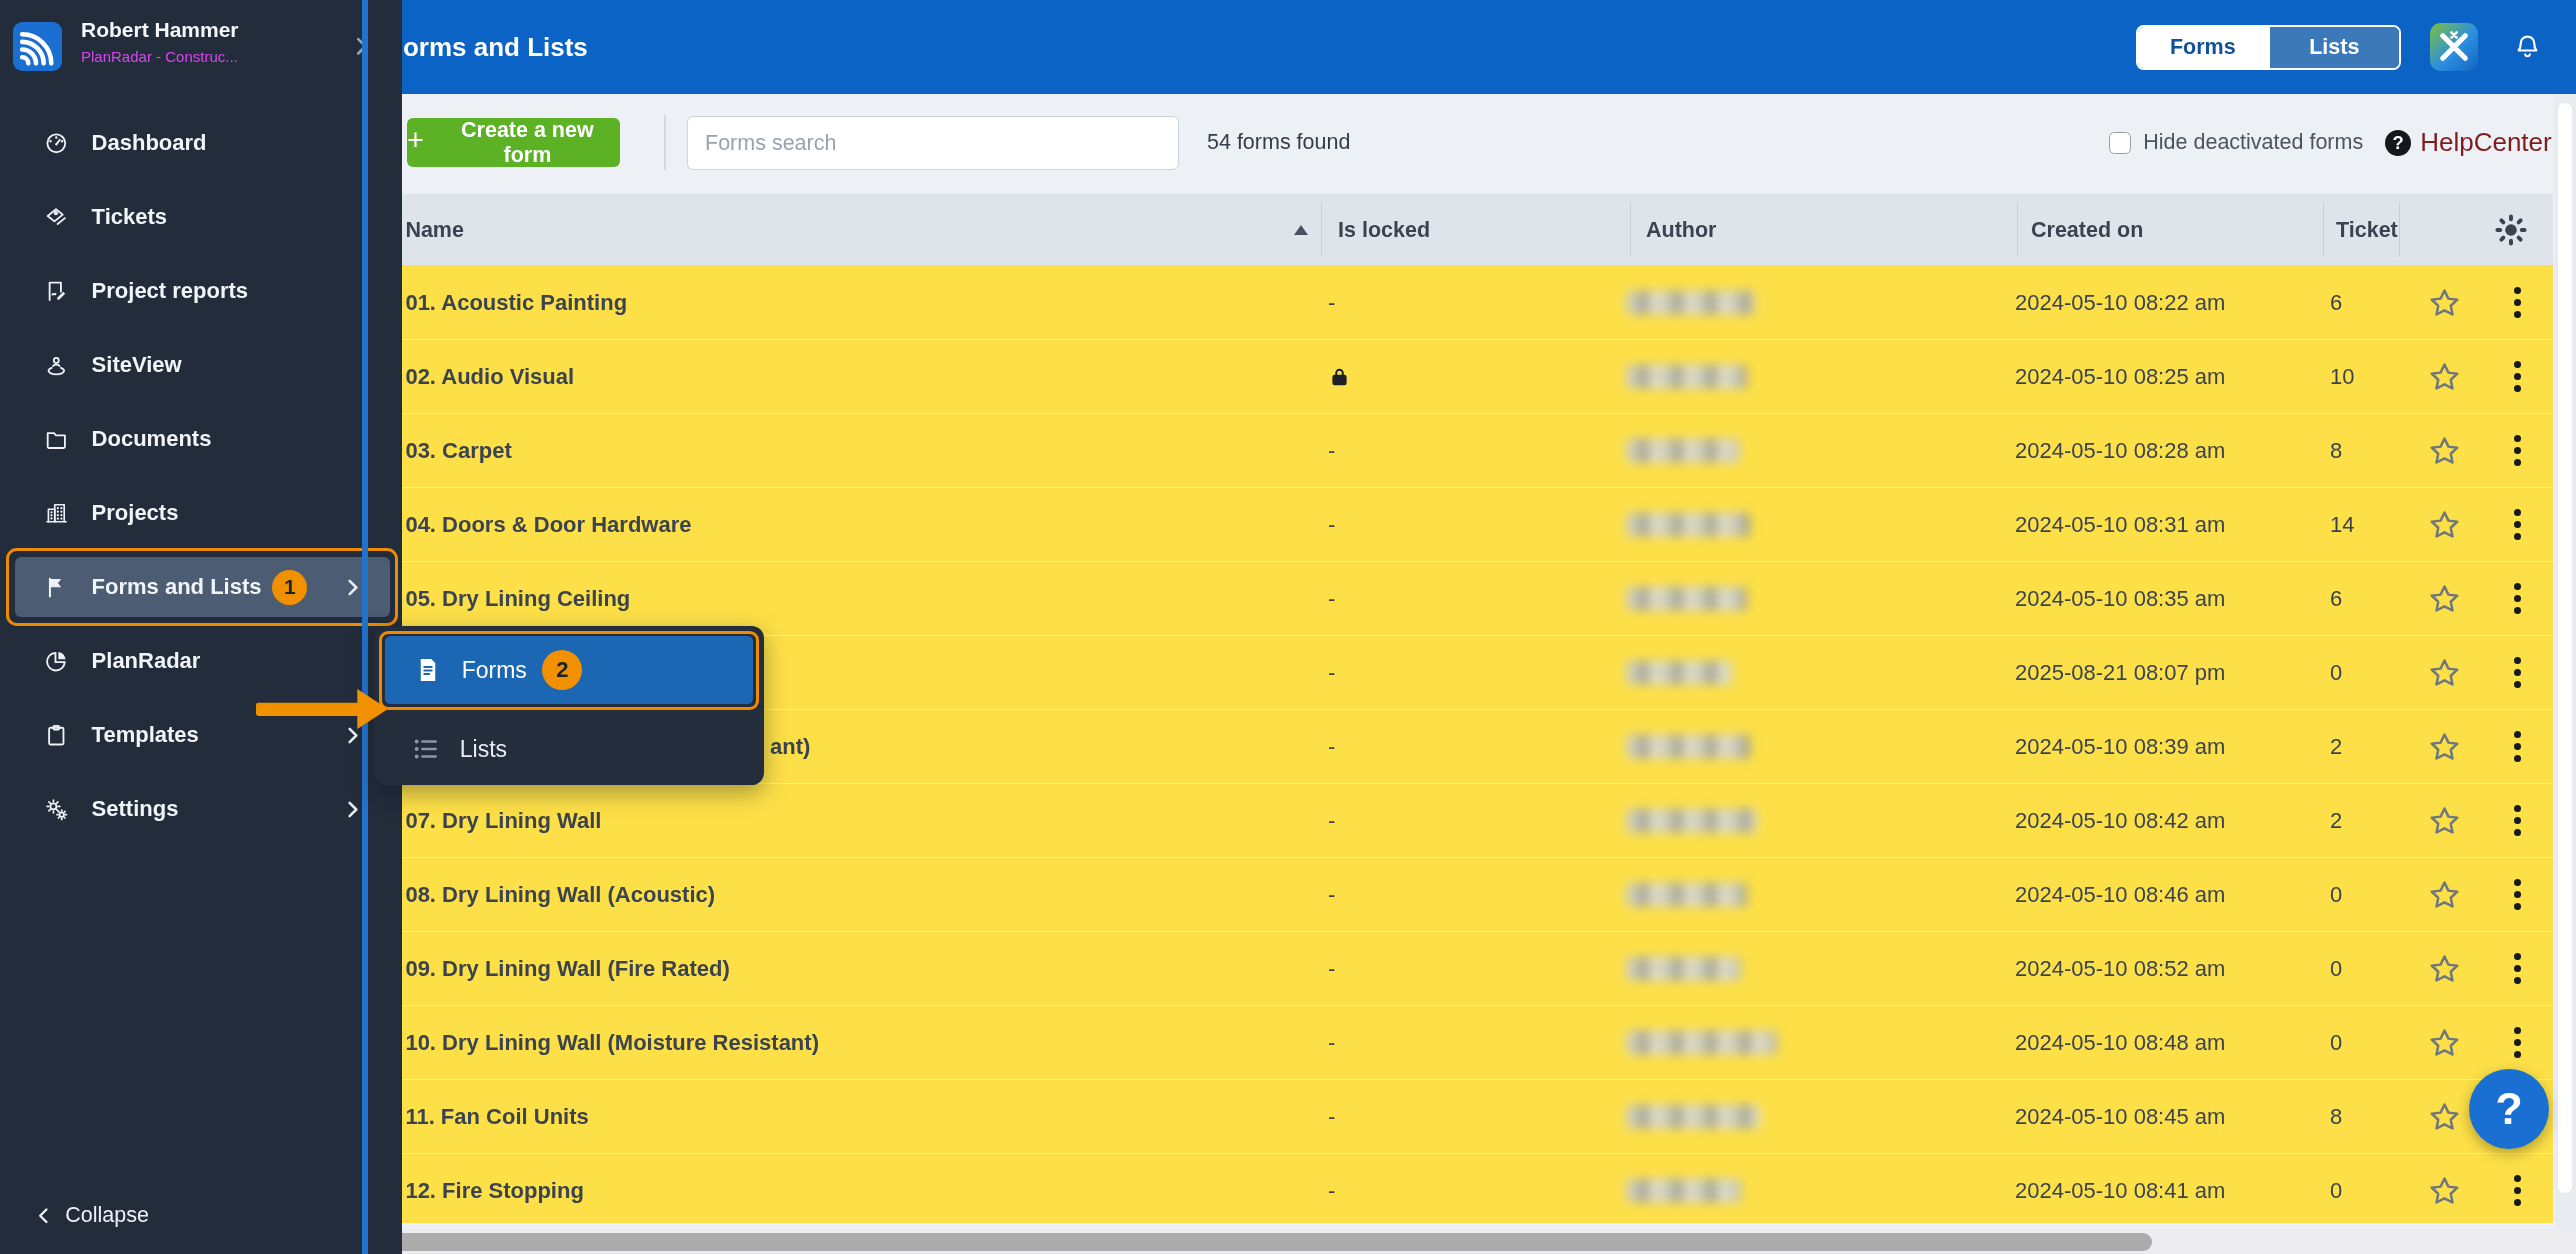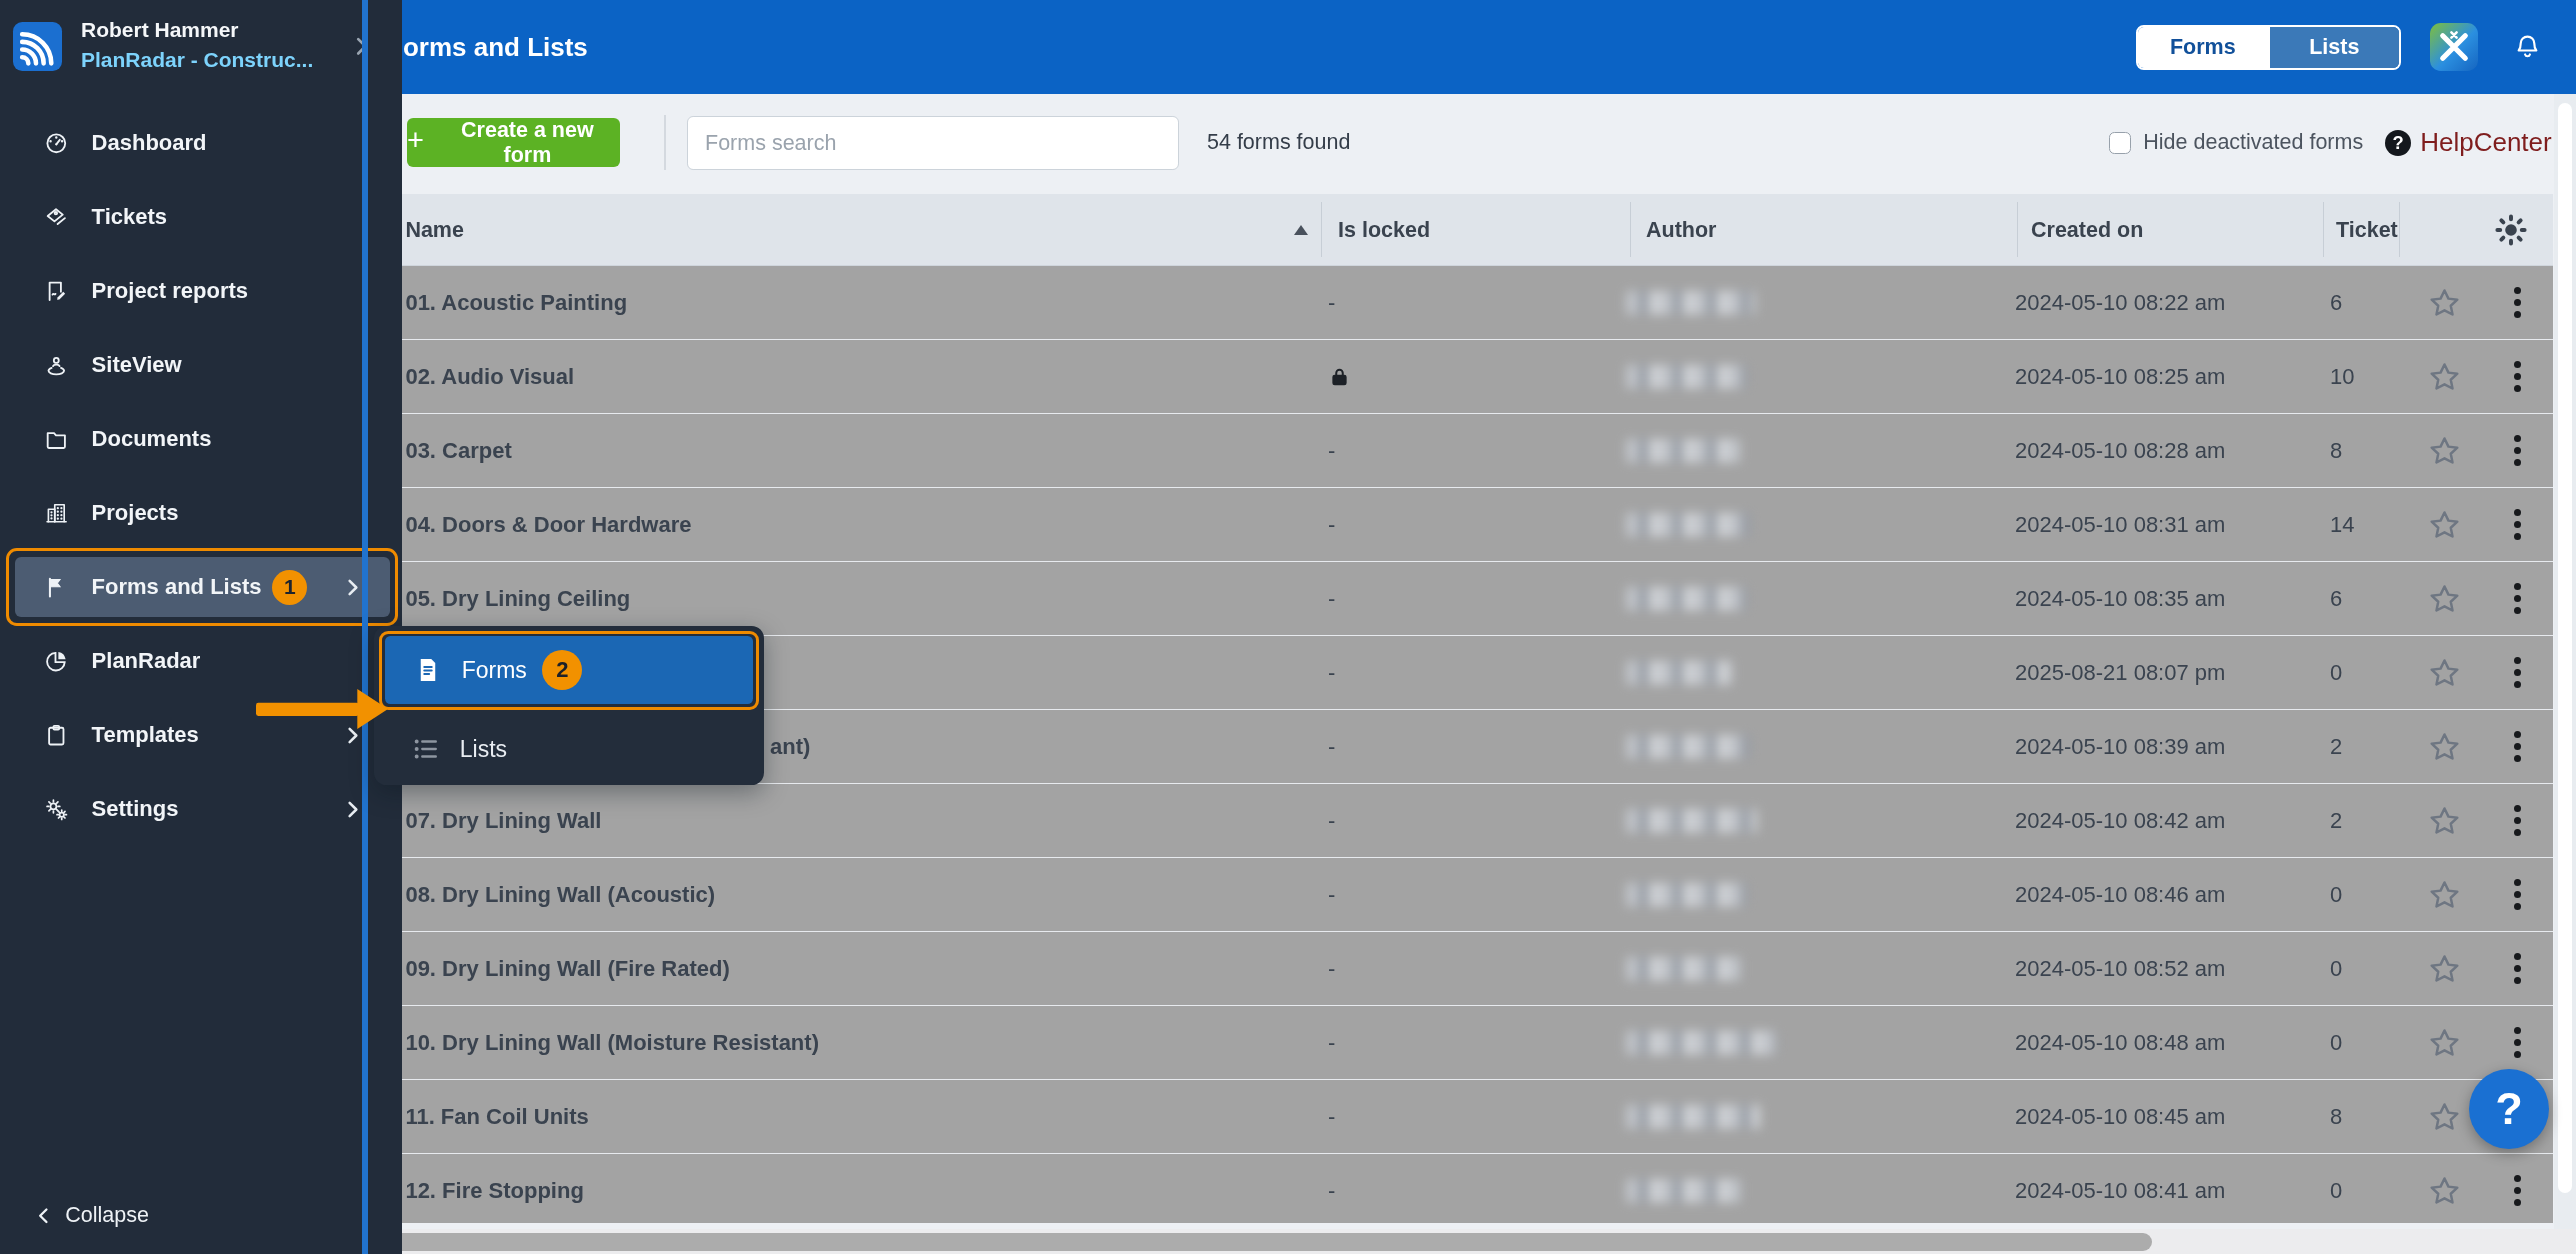--- a/index.html
+++ b/index.html
@@ -7,21 +7,21 @@
   body{position:relative;width:2576px;height:1254px;overflow:hidden;
        font-family:"Liberation Sans",sans-serif;background:#edf0f4;color:#3a434f}
   [data-icon] svg{width:100%;height:100%;display:block}
 
   
   #sidebar{position:absolute;left:0;top:0;width:402px;height:100%;background:#222c3a;z-index:3}
   #sidebar-strip{position:absolute;left:362px;top:0;width:6.1px;height:100%;background:#2173ce;z-index:3}
   .user-block{position:absolute;left:0;top:0;width:100%;height:94px;cursor:pointer}
   .logo{position:absolute;left:13px;top:21.5px;width:49px;height:49px;border-radius:9.2px;background:#1b6fd0;overflow:hidden}
   .u-name{position:absolute;left:81px;top:18.4px;font-size:21px;font-weight:600;color:#f5f7f9;white-space:nowrap}
-  .u-account{position:absolute;left:81px;top:48px;font-size:21px;font-weight:700;color:#7dd3fc;white-space:nowrap}
+  .u-account{position:absolute;left:81px;top:48px;font-size:15px;font-weight:400;color:#d946ef;white-space:nowrap}
   .u-chevron{position:absolute;right:28px;top:34px;width:24.6px;height:24.6px;color:#9aa5b1}
   #sidebar-items{position:absolute;left:0;top:106px;width:100%}
   .s-item{position:relative;z-index:0;height:74px;display:flex;align-items:center;padding-left:44px;cursor:pointer}
   .s-icon{width:24.6px;height:24.6px;color:#eef2f6;flex:none}
   .s-label{margin-left:23px;font-size:22px;font-weight:600;color:#f2f5f8;white-space:nowrap}
   .s-badge{margin-left:10.8px;width:35px;height:35px;border-radius:50%;background:#f29100;color:#1d242e;
            font-size:21px;font-weight:700;display:flex;align-items:center;justify-content:center;flex:none}
   .s-chevron{position:absolute;right:38px;width:23px;height:23px;color:#e8edf2}
   .s-item.active::before{content:"";position:absolute;left:14.6px;right:12.3px;top:7px;bottom:7px;
            background:#4c5c72;border-radius:6.1px;z-index:-1}
@@ -72,21 +72,21 @@
   
   #table{position:absolute;left:387px;top:194px;width:2166px;height:1029px;background:#fff;z-index:1;overflow:hidden}
   #thead{position:relative;height:72px;background:#dfe4ea;border-bottom:0.8px solid #cfd5dc}
   .th{position:absolute;top:0;height:72px;display:flex;align-items:center;font-size:21.5px;font-weight:700;color:#3a434f}
   .th-name{left:18.4px}.th-locked{left:951px}.th-author{left:1259px}.th-created{left:1644px}.th-ticket{left:1949px}
   .sort-caret{position:absolute;left:907px;top:31px;width:0;height:0;border-left:7.7px solid transparent;
            border-right:7.7px solid transparent;border-bottom:10px solid #49515d}
   .th-sep{position:absolute;top:7.7px;bottom:7.7px;width:0.8px;background:#c7ced6}
   .sep1{left:934px}.sep2{left:1243px}.sep3{left:1630px}.sep4{left:1936px}.sep5{left:2012px}
   .th-gear{position:absolute;left:2107px;top:19px;width:34px;height:34px;color:#3a434f;cursor:pointer}
-  .trow{position:relative;height:74px;border-bottom:0.8px solid #e7eaee;background:#a3a3a3}
+  .trow{position:relative;height:74px;border-bottom:0.8px solid #e7eaee;background:#fde047}
   .cell{position:absolute;top:50%;transform:translateY(-50%)}
   .c-name{left:18.4px;font-size:22px;font-weight:700;color:#3a434f;white-space:nowrap}
   .c-name.shifted{left:383px}
   .c-lock{left:941px;font-size:22px;color:#3a434f}
   .c-lock.lock-svg{width:23px;height:23px;color:#1d2127}
   .c-author{left:1239px;height:24.6px;border-radius:2.3px;filter:blur(5.4px);opacity:.85;
            background:repeating-linear-gradient(90deg,#c7cbd1 0 12.3px,#989ea7 12.3px 23px,#d8dbdf 23px 34px)}
   .c-created{left:1628px;font-size:22px;color:#3a434f;white-space:nowrap}
   .c-ticket{left:1943px;font-size:22px;color:#3a434f}
   .c-star{left:2040px;width:35px;height:35px;color:#6e7682;cursor:pointer}

